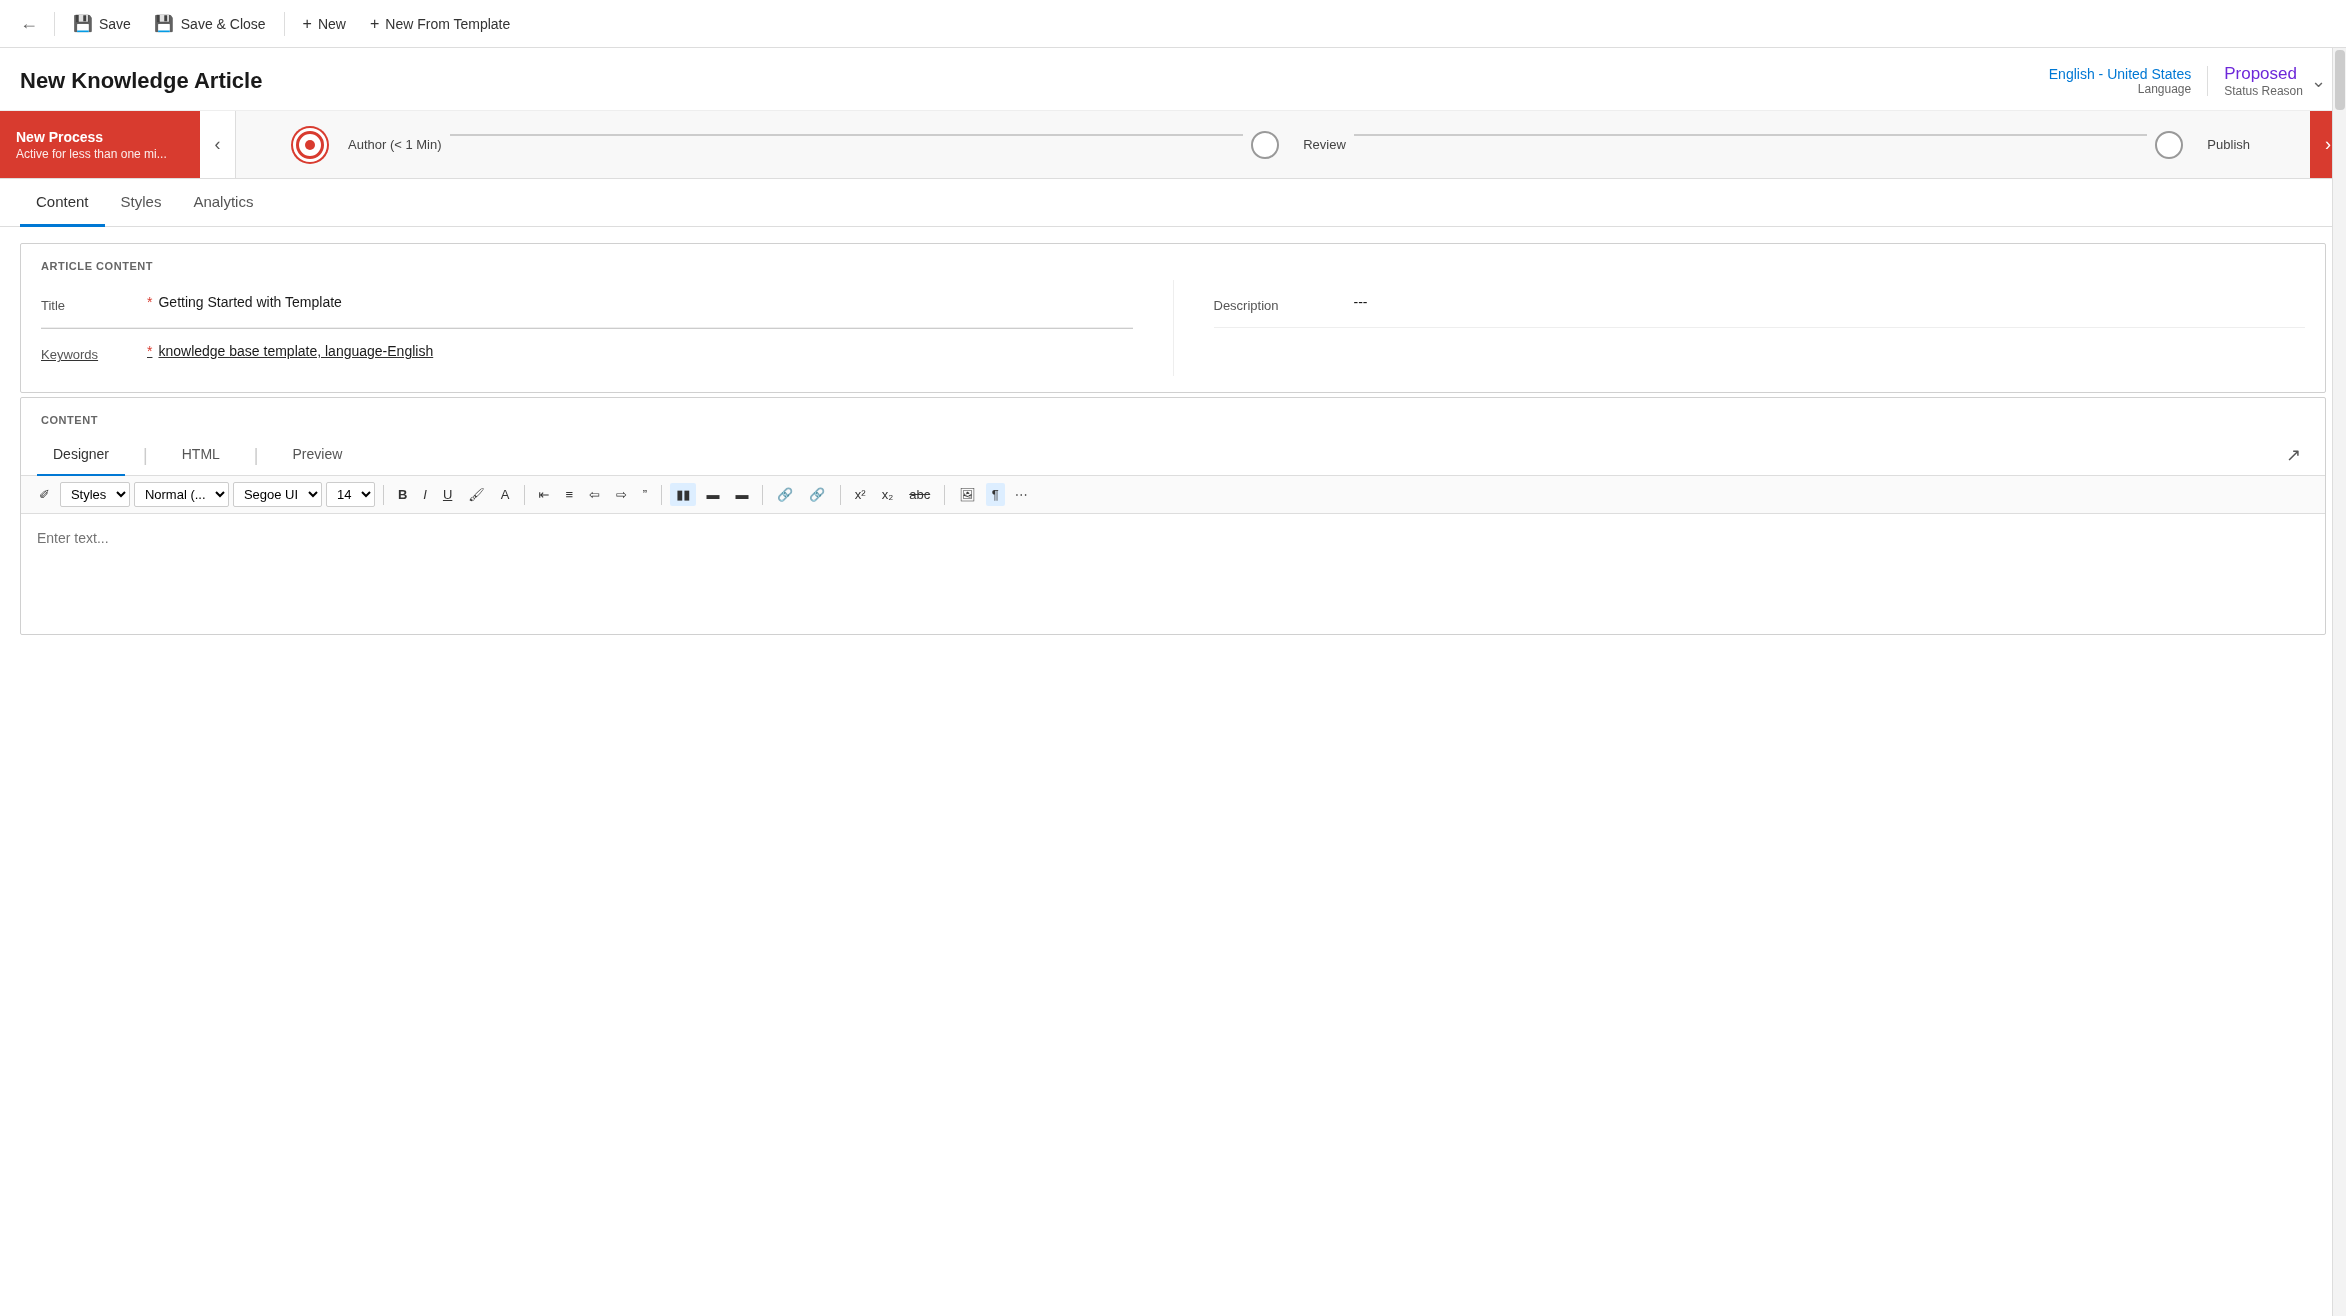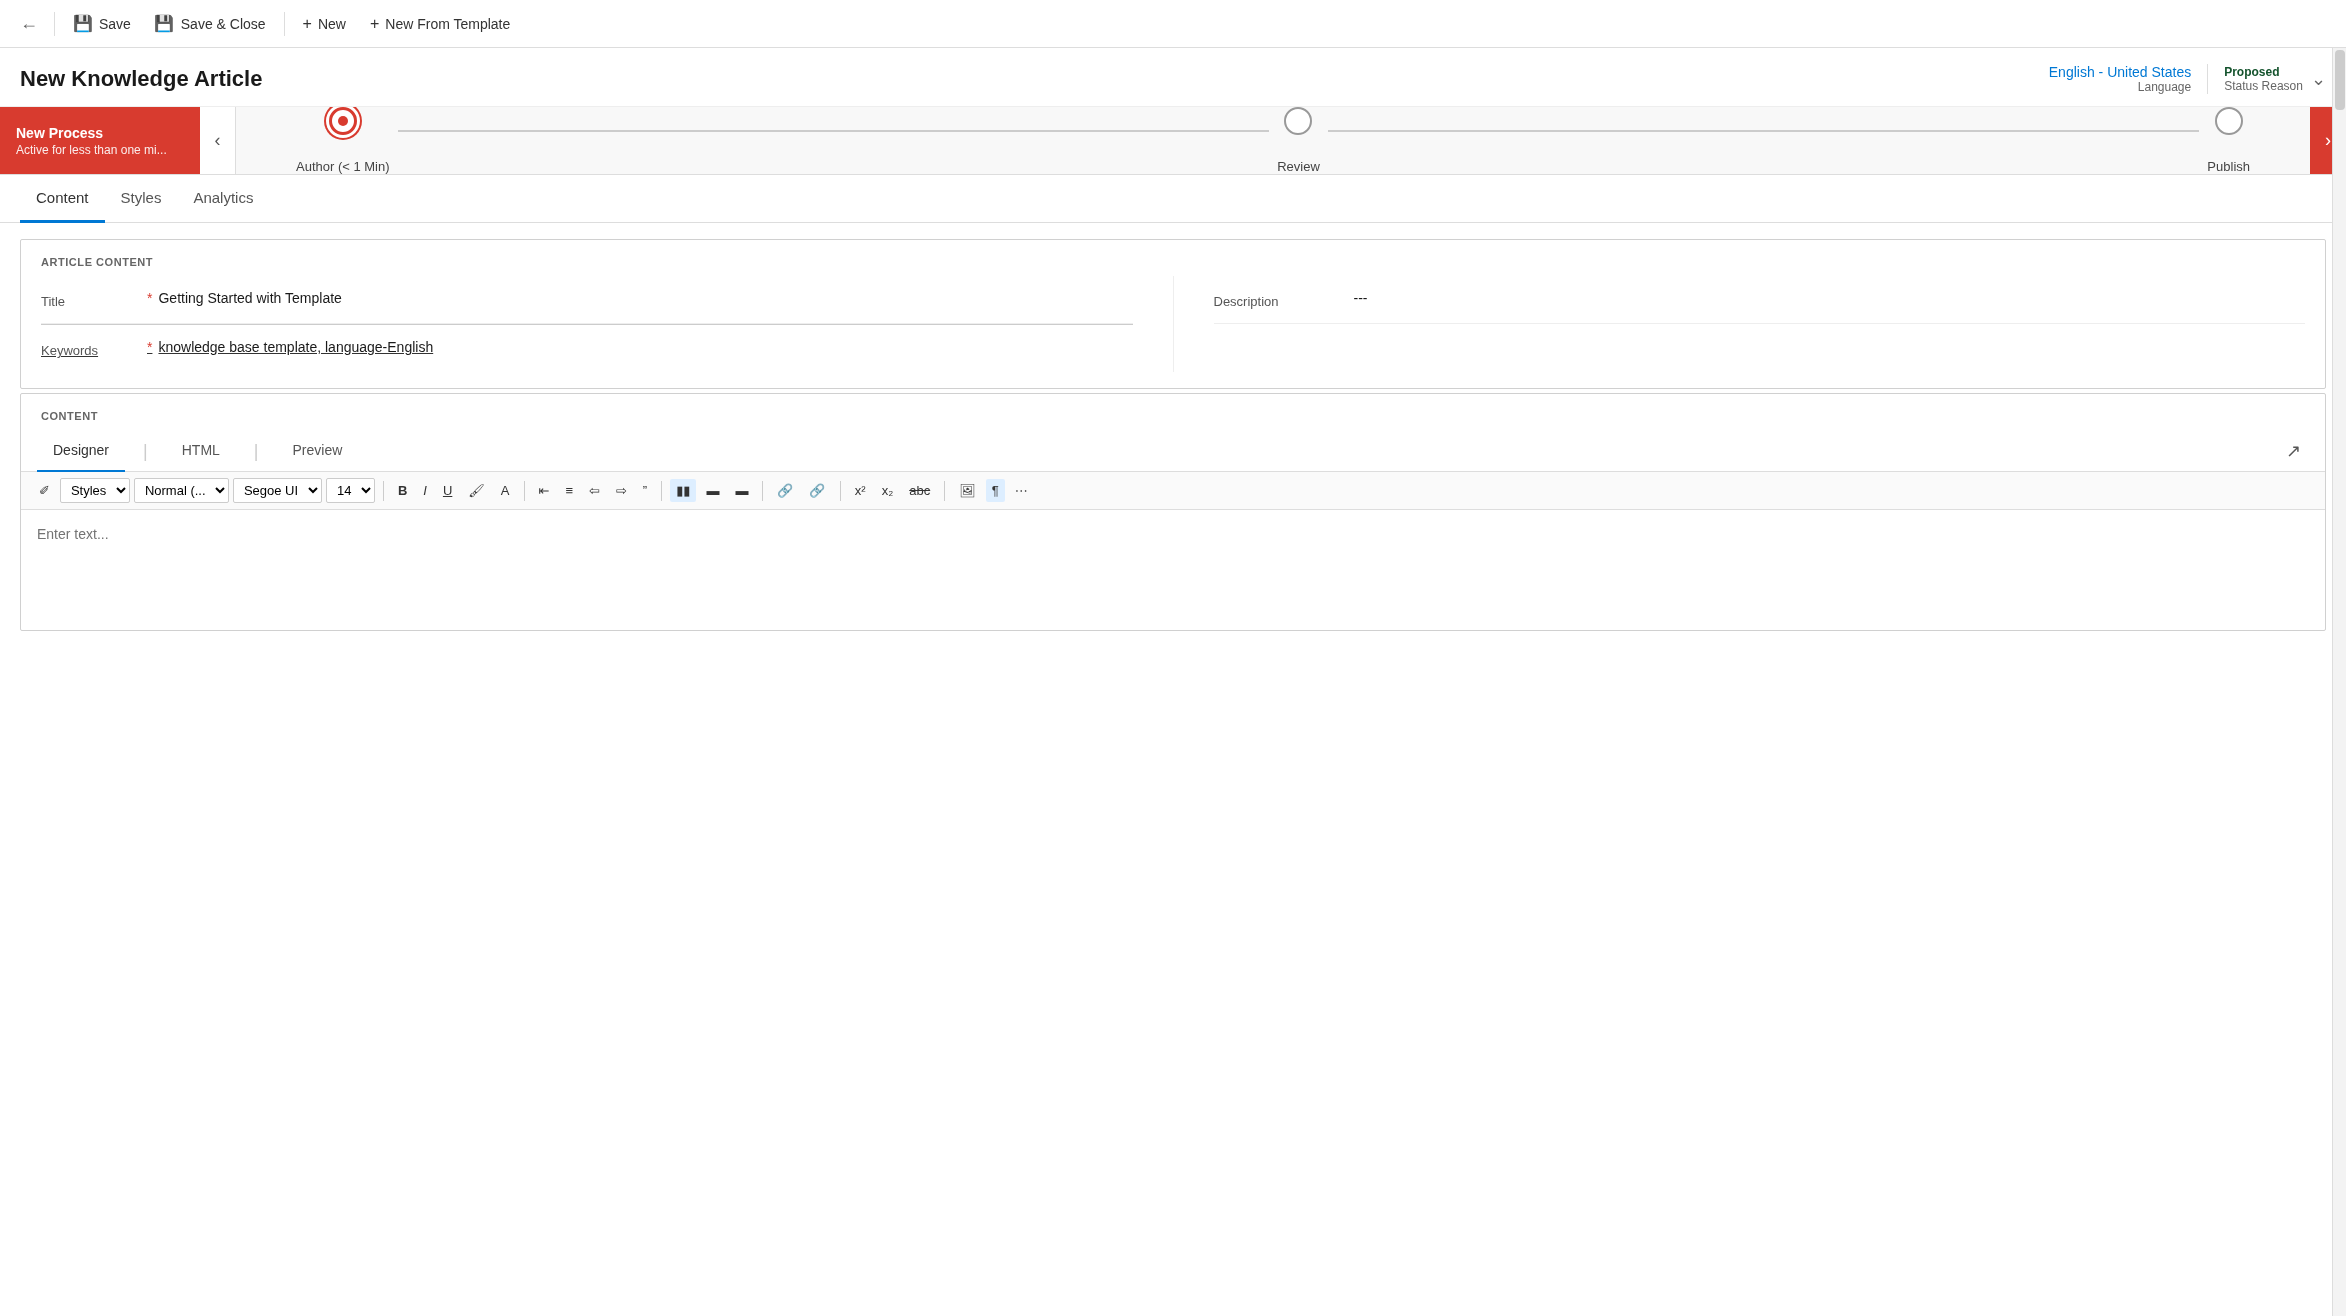--- a/index.html
+++ b/index.html
@@ -32,21 +32,21 @@
       display: flex; flex-direction: column; align-items: flex-end;
       padding-right: 16px; border-right: 1px solid #ddd;
     }
     .language-link { color: #0078d4; font-size: 14px; font-weight: 500; cursor: pointer; text-decoration: none; }
     .language-label { font-size: 12px; color: #666; }
     .status-section {
       display: flex; align-items: center; gap: 8px;
       padding-left: 16px;
     }
     .status-text { display: flex; flex-direction: column; }
-    .status-value { font-size: 12px; font-weight: 700; color: #14532d; }
+    .status-value { font-size: 17px; font-weight: 400; color: #6d28d9; }
     .status-label { font-size: 12px; color: #666; }
     .status-chevron { font-size: 18px; color: #666; cursor: pointer; }
 
     
     .process-bar {
       display: flex; align-items: center; height: 68px;
       border-bottom: 1px solid #ddd; position: relative; overflow: hidden;
     }
     .process-label {
       background: #d83b2f; color: #fff; width: 200px; min-width: 200px;
@@ -57,21 +57,21 @@
     .process-label-sub { font-size: 12px; opacity: 0.9; margin-top: 2px; }
     .process-nav-btn {
       width: 36px; min-width: 36px; height: 100%;
       background: none; border: none; border-right: 1px solid #ddd;
       cursor: pointer; font-size: 18px; color: #555; display: flex; align-items: center; justify-content: center;
     }
     .process-steps {
       flex: 1; display: flex; align-items: center; justify-content: space-around;
       padding: 0 60px; background: #f8f8f8; height: 100%; position: relative;
     }
-    .process-step { display: flex; flex-direction: column; align-items: center; gap: 24px; }
+    .process-step { display: flex; flex-direction: row; align-items: center; gap: 24px; }
     .step-circle {
       width: 28px; height: 28px; border-radius: 50%; border: 2px solid #999;
       background: #fff; display: flex; align-items: center; justify-content: center;
     }
     .step-circle.active {
       border: 3px solid #d83b2f; background: #fff;
       box-shadow: 0 0 0 3px #fff, 0 0 0 5px #d83b2f;
     }
     .step-circle.active::after {
       content: ''; width: 10px; height: 10px; border-radius: 50%; background: #d83b2f;

